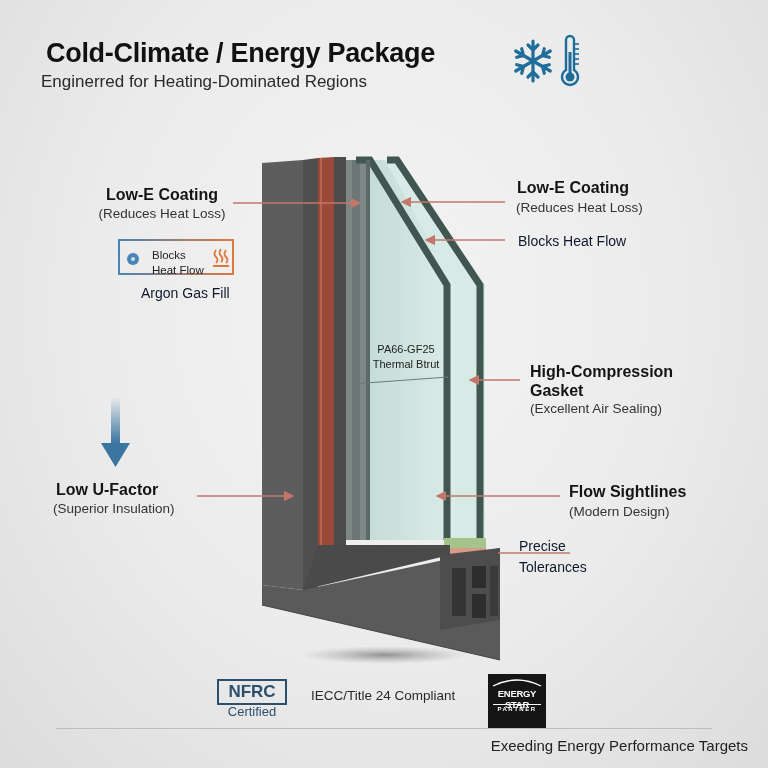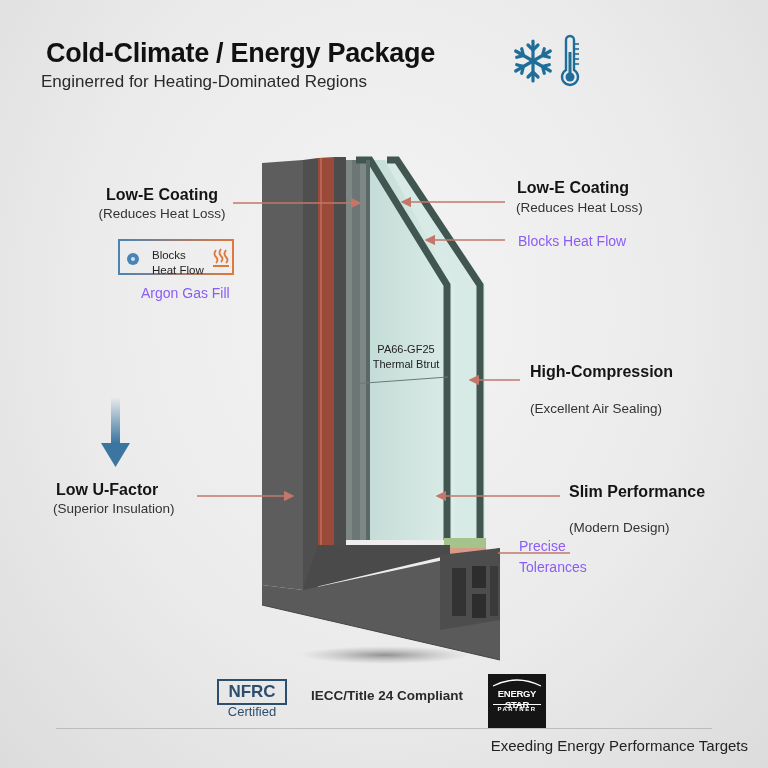--- a/index.html
+++ b/index.html
@@ -9,37 +9,37 @@
     font-family: "Liberation Sans", "DejaVu Sans", sans-serif;
     color: #1b1b1b;
   }
   .abs { position: absolute; }
   .title { left: 46px; top: 38px; font-size: 27px; font-weight: bold; letter-spacing: -0.3px; color: #111; white-space: nowrap; }
   .subtitle { left: 41px; top: 72px; font-size: 17px; color: #2a2a2a; white-space: nowrap; }
   .hdr-icons { left: 508px; top: 34px; width: 80px; height: 54px; }
 
   .lbl-bold { font-weight: bold; font-size: 16px; color: #141414; white-space: nowrap; }
   .lbl-sub { font-size: 13.5px; color: #333; white-space: nowrap; }
-  .lbl-plain { font-size: 14px; color: #8b5cf6; white-space: nowrap; }
+  .lbl-plain { font-size: 14px; color: #0f172a; white-space: nowrap; }
   .center { text-align: center; }
 
   .heatbox {
     left: 118px; top: 239px; width: 116px; height: 36px;
     border: 2px solid; border-image: linear-gradient(90deg, #4a84b4, #e0783c) 1;
     box-sizing: border-box;
   }
   .heatbox-text { left: 152px; top: 248px; font-size: 11.5px; line-height: 15px; color: #222; }
 
   .diagram { left: 0; top: 0; width: 768px; height: 768px; pointer-events: none; }
 
   .badges-divider { left: 56px; top: 728px; width: 656px; height: 1px; background: #bdbdbd; }
   .nfrc { left: 217px; top: 679px; width: 66px; height: 22px; border: 2px solid #2c4f6e; border-radius: 0;
           font-weight: bold; font-size: 17px; color: #2c4f6e; text-align: center; line-height: 22px; box-sizing: content-box; }
   .nfrc-sub { left: 222px; top: 704px; width: 60px; text-align: center; font-size: 13px; color: #2c4f6e; }
-  .iecc { left: 311px; top: 688px; font-size: 13.5px; color: #2a2a2a; white-space: nowrap; font-weight: bold; }
+  .iecc { left: 311px; top: 688px; font-size: 13.5px; color: #2a2a2a; white-space: nowrap; }
   .estar { left: 488px; top: 674px; width: 58px; height: 54px; background: #151515; color: #fff; text-align: center; }
   .estar-top { position: absolute; left: 0; top: 14px; width: 58px; font-weight: bold; font-size: 9.5px; letter-spacing: -0.3px; }
   .estar-bot { position: absolute; left: 5px; top: 30px; width: 48px; font-size: 6px; letter-spacing: 1.5px; font-weight: bold; border-top: 1px solid #fff; padding-top: 1px; }
   .footer { left: 0; top: 737px; width: 748px; text-align: right; font-size: 15px; color: #222; }
 </style>
 </head>
 <body>
 
 <div class="abs title">Cold-Climate / Energy Package</div>
 <div class="abs subtitle">Enginerred for Heating-Dominated Regions</div>
@@ -160,25 +160,26 @@
   <div>PA66-GF25</div>
   <div>Thermal Btrut</div>
 </div>
 
 <div class="abs lbl-bold" style="left:517px;top:179px;">Low-E Coating</div>
 <div class="abs lbl-sub" style="left:516px;top:200px;">(Reduces Heat Loss)</div>
 <div class="abs lbl-plain" style="left:518px;top:233px;">Blocks Heat Flow</div>
 
 <div class="abs lbl-bold" style="left:530px;top:362px;line-height:19px;">
   <div>High-Compression</div>
+  <div>Gasket</div>
 </div>
 <div class="abs lbl-sub" style="left:530px;top:401px;">(Excellent Air Sealing)</div>
 
-<div class="abs lbl-bold" style="left:569px;top:483px;">Slim Performance</div>
-<div class="abs lbl-sub" style="left:569px;top:504px;margin-top:16px;">(Modern Design)</div>
+<div class="abs lbl-bold" style="left:569px;top:483px;">Flow Sightlines</div>
+<div class="abs lbl-sub" style="left:569px;top:504px;">(Modern Design)</div>
 
 <div class="abs lbl-plain" style="left:519px;top:536px;line-height:21px;">
   <div>Precise</div>
   <div>Tolerances</div>
 </div>
 
 <div class="abs nfrc">NFRC</div>
 <div class="abs nfrc-sub">Certified</div>
 <div class="abs iecc">IECC/Title 24 Compliant</div>
 <div class="abs estar">

